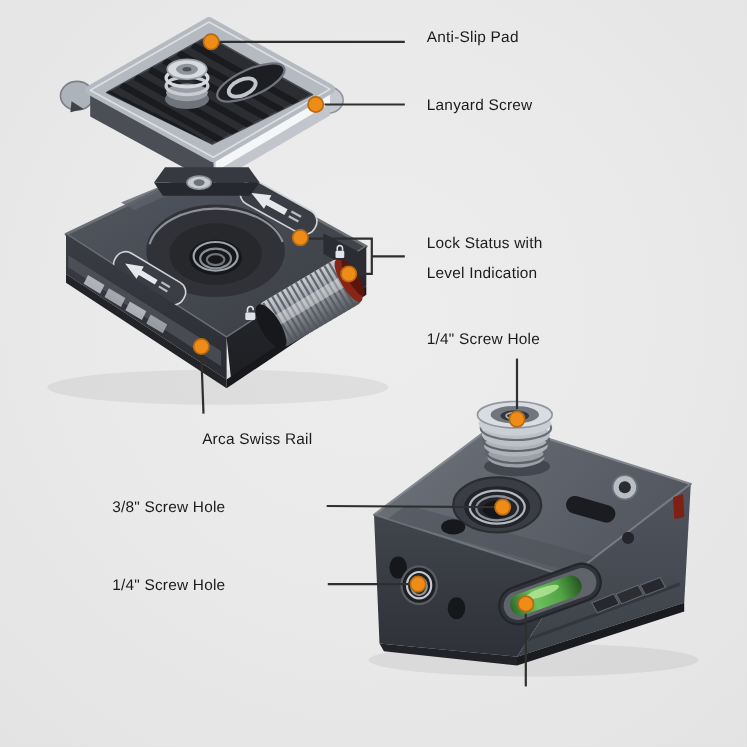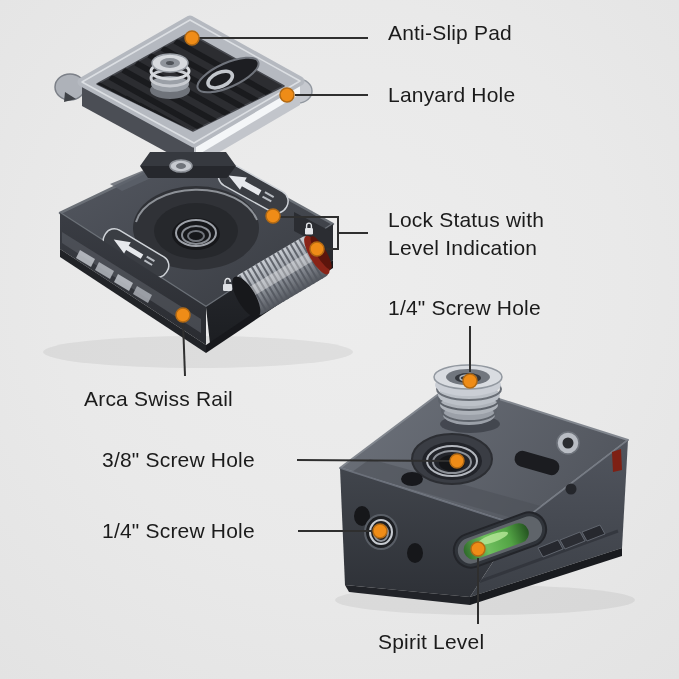--- a/index.html
+++ b/index.html
@@ -3,25 +3,25 @@
 <meta charset="utf-8">
 <style>
   html,body{margin:0;padding:0;background:#d7d7d7;}
   .canvas{
     position:relative;width:679px;height:679px;overflow:hidden;
     background:radial-gradient(circle at 50% 42%, #ededed 0%, #e9e9e9 55%, #e3e3e3 100%);
     font-family:"Liberation Sans", sans-serif;
   }
   .canvas svg{position:absolute;left:0;top:0;}
   .label{
-    position:absolute;font-size:21px;line-height:26px;color:#1b1b1b;
+    position:absolute;font-size:14px;line-height:26px;color:#1b1b1b;
     letter-spacing:.2px;white-space:nowrap;z-index:3;font-weight:400;
   }
   .label.two-line{line-height:28px;}
-  .label.centered{text-align:left;}
+  .label.centered{text-align:right;}
   svg .leader{fill:none;stroke-width:2;stroke-linecap:butt;}
   svg circle.dot{stroke:#b36a14;stroke-width:1.5;}
 </style>
 </head>
 <body>
 
 <div class="canvas">
 
 <svg width="679" height="679" viewBox="0 0 679 679">
   <defs>
@@ -281,24 +281,23 @@
     <circle class="dot" cx="317" cy="249" r="7" fill="#ef8c17"></circle>
     <circle class="dot" cx="183" cy="315" r="7" fill="#ef8c17"></circle>
     <circle class="dot" cx="470" cy="381" r="7" fill="#ef8c17"></circle>
     <circle class="dot" cx="457" cy="461" r="7" fill="#ef8c17"></circle>
     <circle class="dot" cx="380" cy="531" r="7" fill="#ef8c17"></circle>
     <circle class="dot" cx="478" cy="549" r="7" fill="#ef8c17"></circle>
   </g>
 </svg>
 
 <div class="label" style="left:388px;top:20px">Anti-Slip Pad</div>
-<div class="label" style="left:388px;top:82px">Lanyard Hole</div>
+<div class="label" style="left:388px;top:82px">Lanyard Screw</div>
 <div class="label two-line" style="left:388px;top:206px">
   <div>Lock Status with</div>
   <div>Level Indication</div>
 </div>
 <div class="label" style="left:388px;top:295px">1/4" Screw Hole</div>
 <div class="label centered" style="left:84px;top:386px;width:200px">Arca Swiss Rail</div>
 <div class="label" style="left:102px;top:447px">3/8" Screw Hole</div>
 <div class="label" style="left:102px;top:518px">1/4" Screw Hole</div>
-<div class="label centered" style="left:378px;top:629px;width:200px">Spirit Level</div>
 
 </div>
 
 </body></html>

